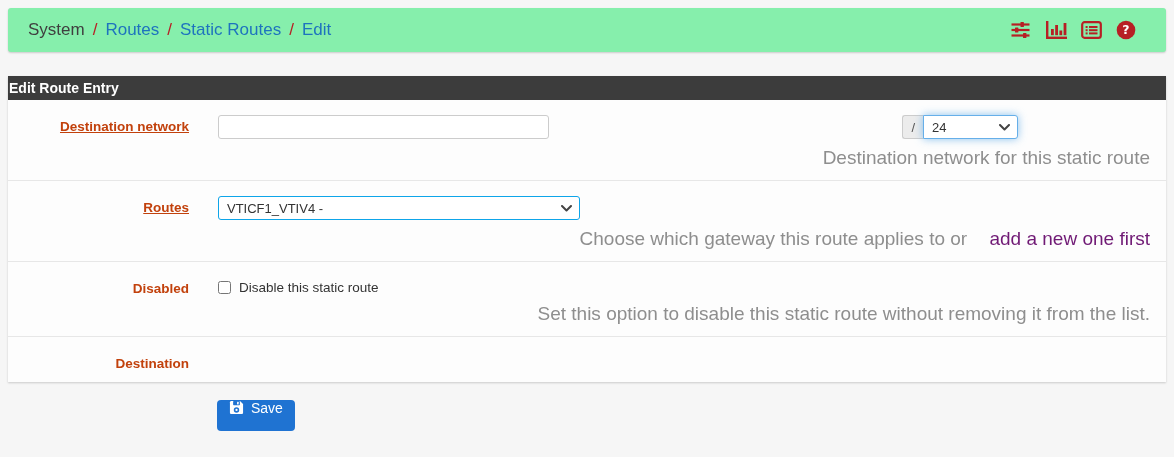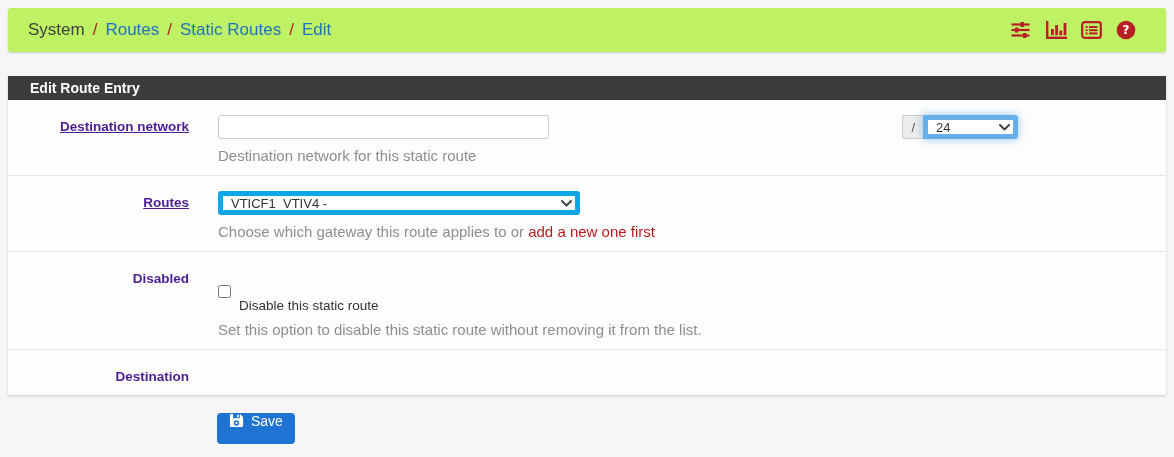--- a/index.html
+++ b/index.html
@@ -8,21 +8,21 @@
     background: #f6f6f6;
     font-family: "Liberation Sans", sans-serif;
     color: #3a3a3a;
     overflow: hidden;
   }
 
   
   .crumb-bar {
     margin: 8px 8px 0 8px;
     height: 44px;
-    background: #bef264;
+    background: #86efac;
     border-radius: 3px;
     box-shadow: 0 1px 2px rgba(0,0,0,.18);
     display: flex;
     align-items: center;
     padding: 0 30px 0 20px;
     font-size: 17px;
   }
   .crumb-item { color: #3f3f3f; }
   .crumb-link { color: #1e73be; cursor: pointer; text-decoration: none; }
   .crumb-sep { color: #b71f24; margin: 0 8px; }
@@ -30,39 +30,39 @@
   .crumb-icons .hicon { display: inline-flex; cursor: pointer; }
 
   
   .panel { margin: 24px 8px 0 8px; box-shadow: 0 1px 2px rgba(0,0,0,.18); }
   .panel-header {
     background: #3c3c3c;
     color: #ffffff;
     height: 24px;
     display: flex;
     align-items: center;
-    padding-left: 22px;
+    padding-left: 1px;
     font-size: 14px;
     font-weight: bold;
     margin-top: 10px;
   }
   .panel-body { background: #fdfdfd; }
 
   .form-row {
     display: flex;
     padding: 15px 16px 11px 0;
     border-bottom: 1px solid #e7e7e7;
   }
   .form-row:last-child { border-bottom: none; }
   .col-label {
     width: 181px;
     text-align: right;
     font-weight: bold;
     font-size: 13.5px;
-    color: #4c1d95;
+    color: #c2410c;
     padding-top: 4px;
     flex: none;
   }
   .col-label.u { text-decoration: underline; }
   .col-content { margin-left: 29px; flex: 1; }
 
   .text-input {
     height: 24px;
     border: 1px solid #cccccc;
     border-radius: 3px;
@@ -72,31 +72,32 @@
     color: #333;
     padding: 0 8px;
     outline: none;
   }
   .input-destination { width: 331px; }
   .input-description { width: 452px; }
 
   .help-text {
     margin-top: 8px;
     color: #8e8e8e;
-    font-size: 15px;
-  }
-  .help-text a { color: #b91c1c; text-decoration: none; cursor: pointer; }
+    font-size: 19px;
+    text-align: right;
+  }
+  .help-text a { color: #701a75; text-decoration: none; cursor: pointer; margin-left: 17px; }
 
   
   .select-wrap { position: relative; display: inline-block; }
   .select-wrap select {
     appearance: none;
     -webkit-appearance: none;
     height: 24px;
-    border: 5px solid #0ea5e9;
+    border: 1px solid #0ea5e9;
     border-radius: 3px;
     background: #fff;
     font-family: "Liberation Sans", sans-serif;
     font-size: 13px;
     color: #333;
     padding: 0 24px 0 8px;
     width: 100%;
     outline: none;
   }
   .select-wrap .chev {
@@ -131,21 +132,21 @@
     box-shadow: 0 0 8px rgba(102,175,233,.75);
   }
 
   
   .check-line { display: flex; align-items: center; padding-top: 3px; }
   .check-line input[type="checkbox"] {
     width: 13px; height: 13px;
     margin-right: 8px;
     accent-color: #fff;
   }
-  .check-line .check-label { font-size: 13.5px; color: #333; margin-top: 28px; }
+  .check-line .check-label { font-size: 13.5px; color: #333; }
 
   
   .save-area { margin: 18px 0 0 217px; }
   .save-btn {
     display: inline-flex;
     align-items: flex-start;
     gap: 7px;
     background: #1f73d2;
     color: #ffffff;
     border: none;

